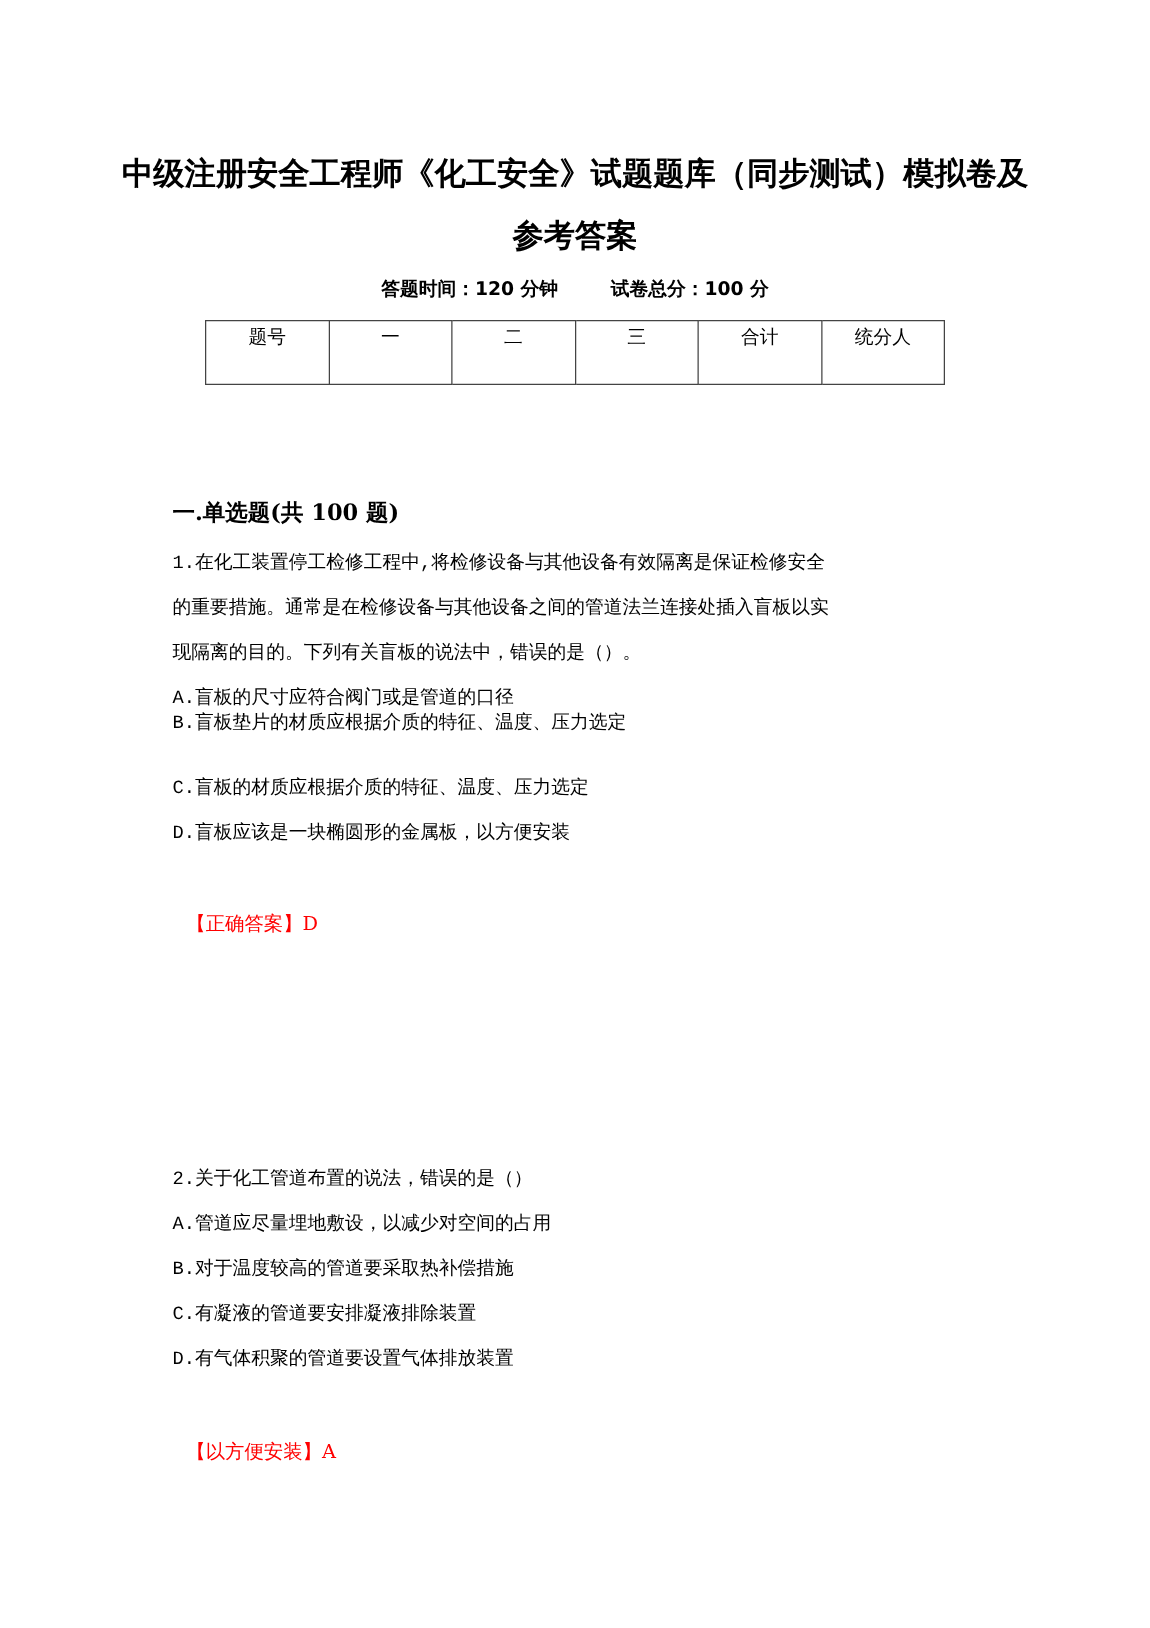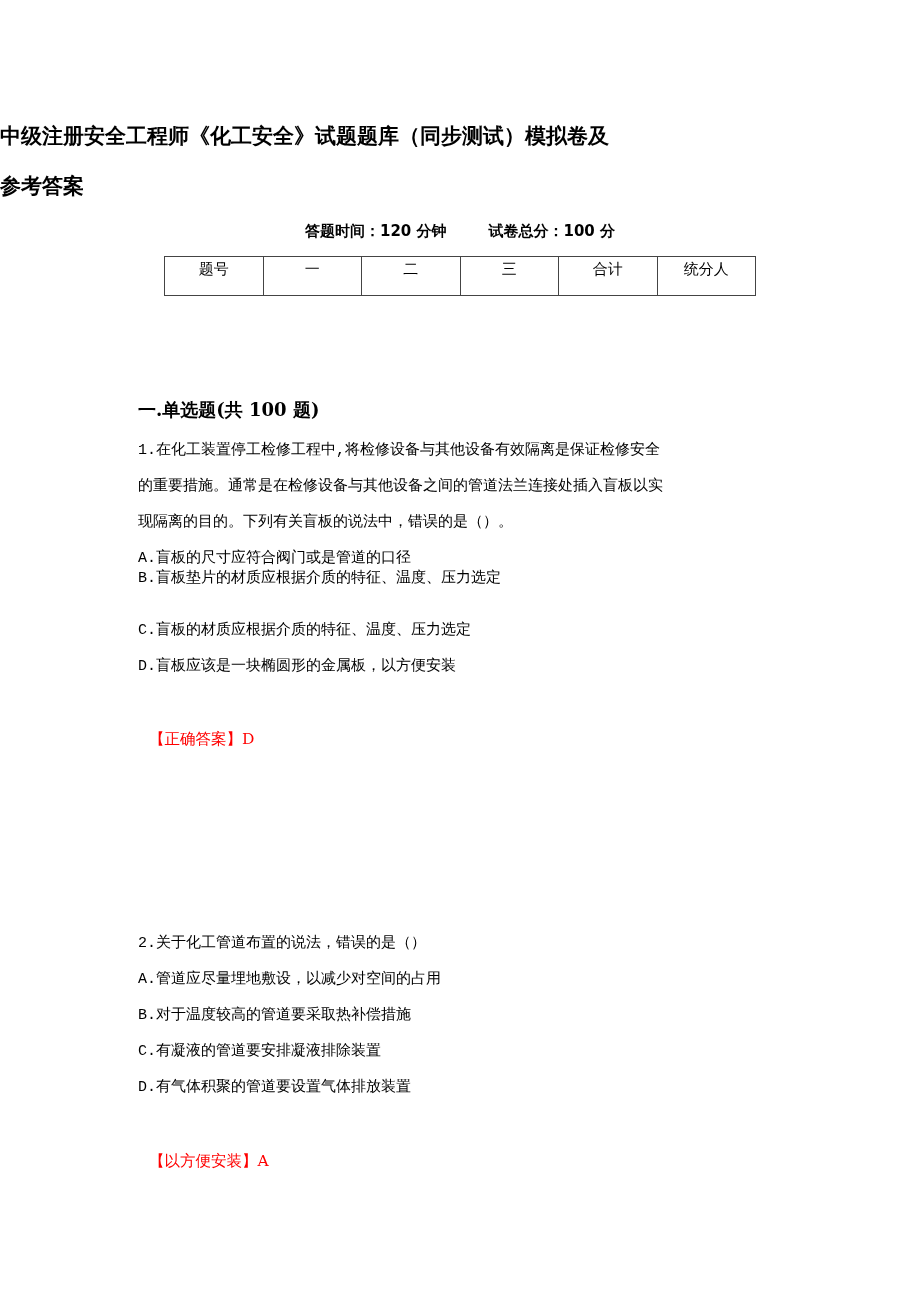--- a/index.html
+++ b/index.html
@@ -11,23 +11,24 @@
       width: 920px;
       height: 1302px;
       position: relative;
       overflow: hidden;
       color: #000000;
     }
     .title {
       position: absolute;
       left: 0;
       width: 920px;
+      text-align: center;
       font-family: "DejaVu Sans", "Liberation Sans", sans-serif;
       font-weight: bold;
-      font-size: 21px;
+      font-size: 25px;
       letter-spacing: 0px;
     }
     .title.line1 { top: 122px; }
     .title.line2 { top: 172px; }
     .meta {
       position: absolute;
       top: 222px;
       left: 0;
       width: 920px;
       text-align: center;
@@ -44,21 +45,21 @@
       width: 592px;
       border-collapse: collapse;
       font-family: "DejaVu Sans", "Liberation Sans", sans-serif;
       font-size: 15px;
       table-layout: fixed;
     }
     table.score td {
       border: 1px solid #444;
       text-align: center;
       vertical-align: top;
-      padding: 3px 0 4px 0;
+      padding: 3px 0 16px 0;
     }
     table.score tr.hdr td { height: 31px; }
     table.score tr.row td { height: 39px; }
 
     .sec-title {
       position: absolute;
       top: 398px;
       left: 138px;
       font-family: "DejaVu Serif", "Liberation Serif", serif;
       font-weight: bold;

